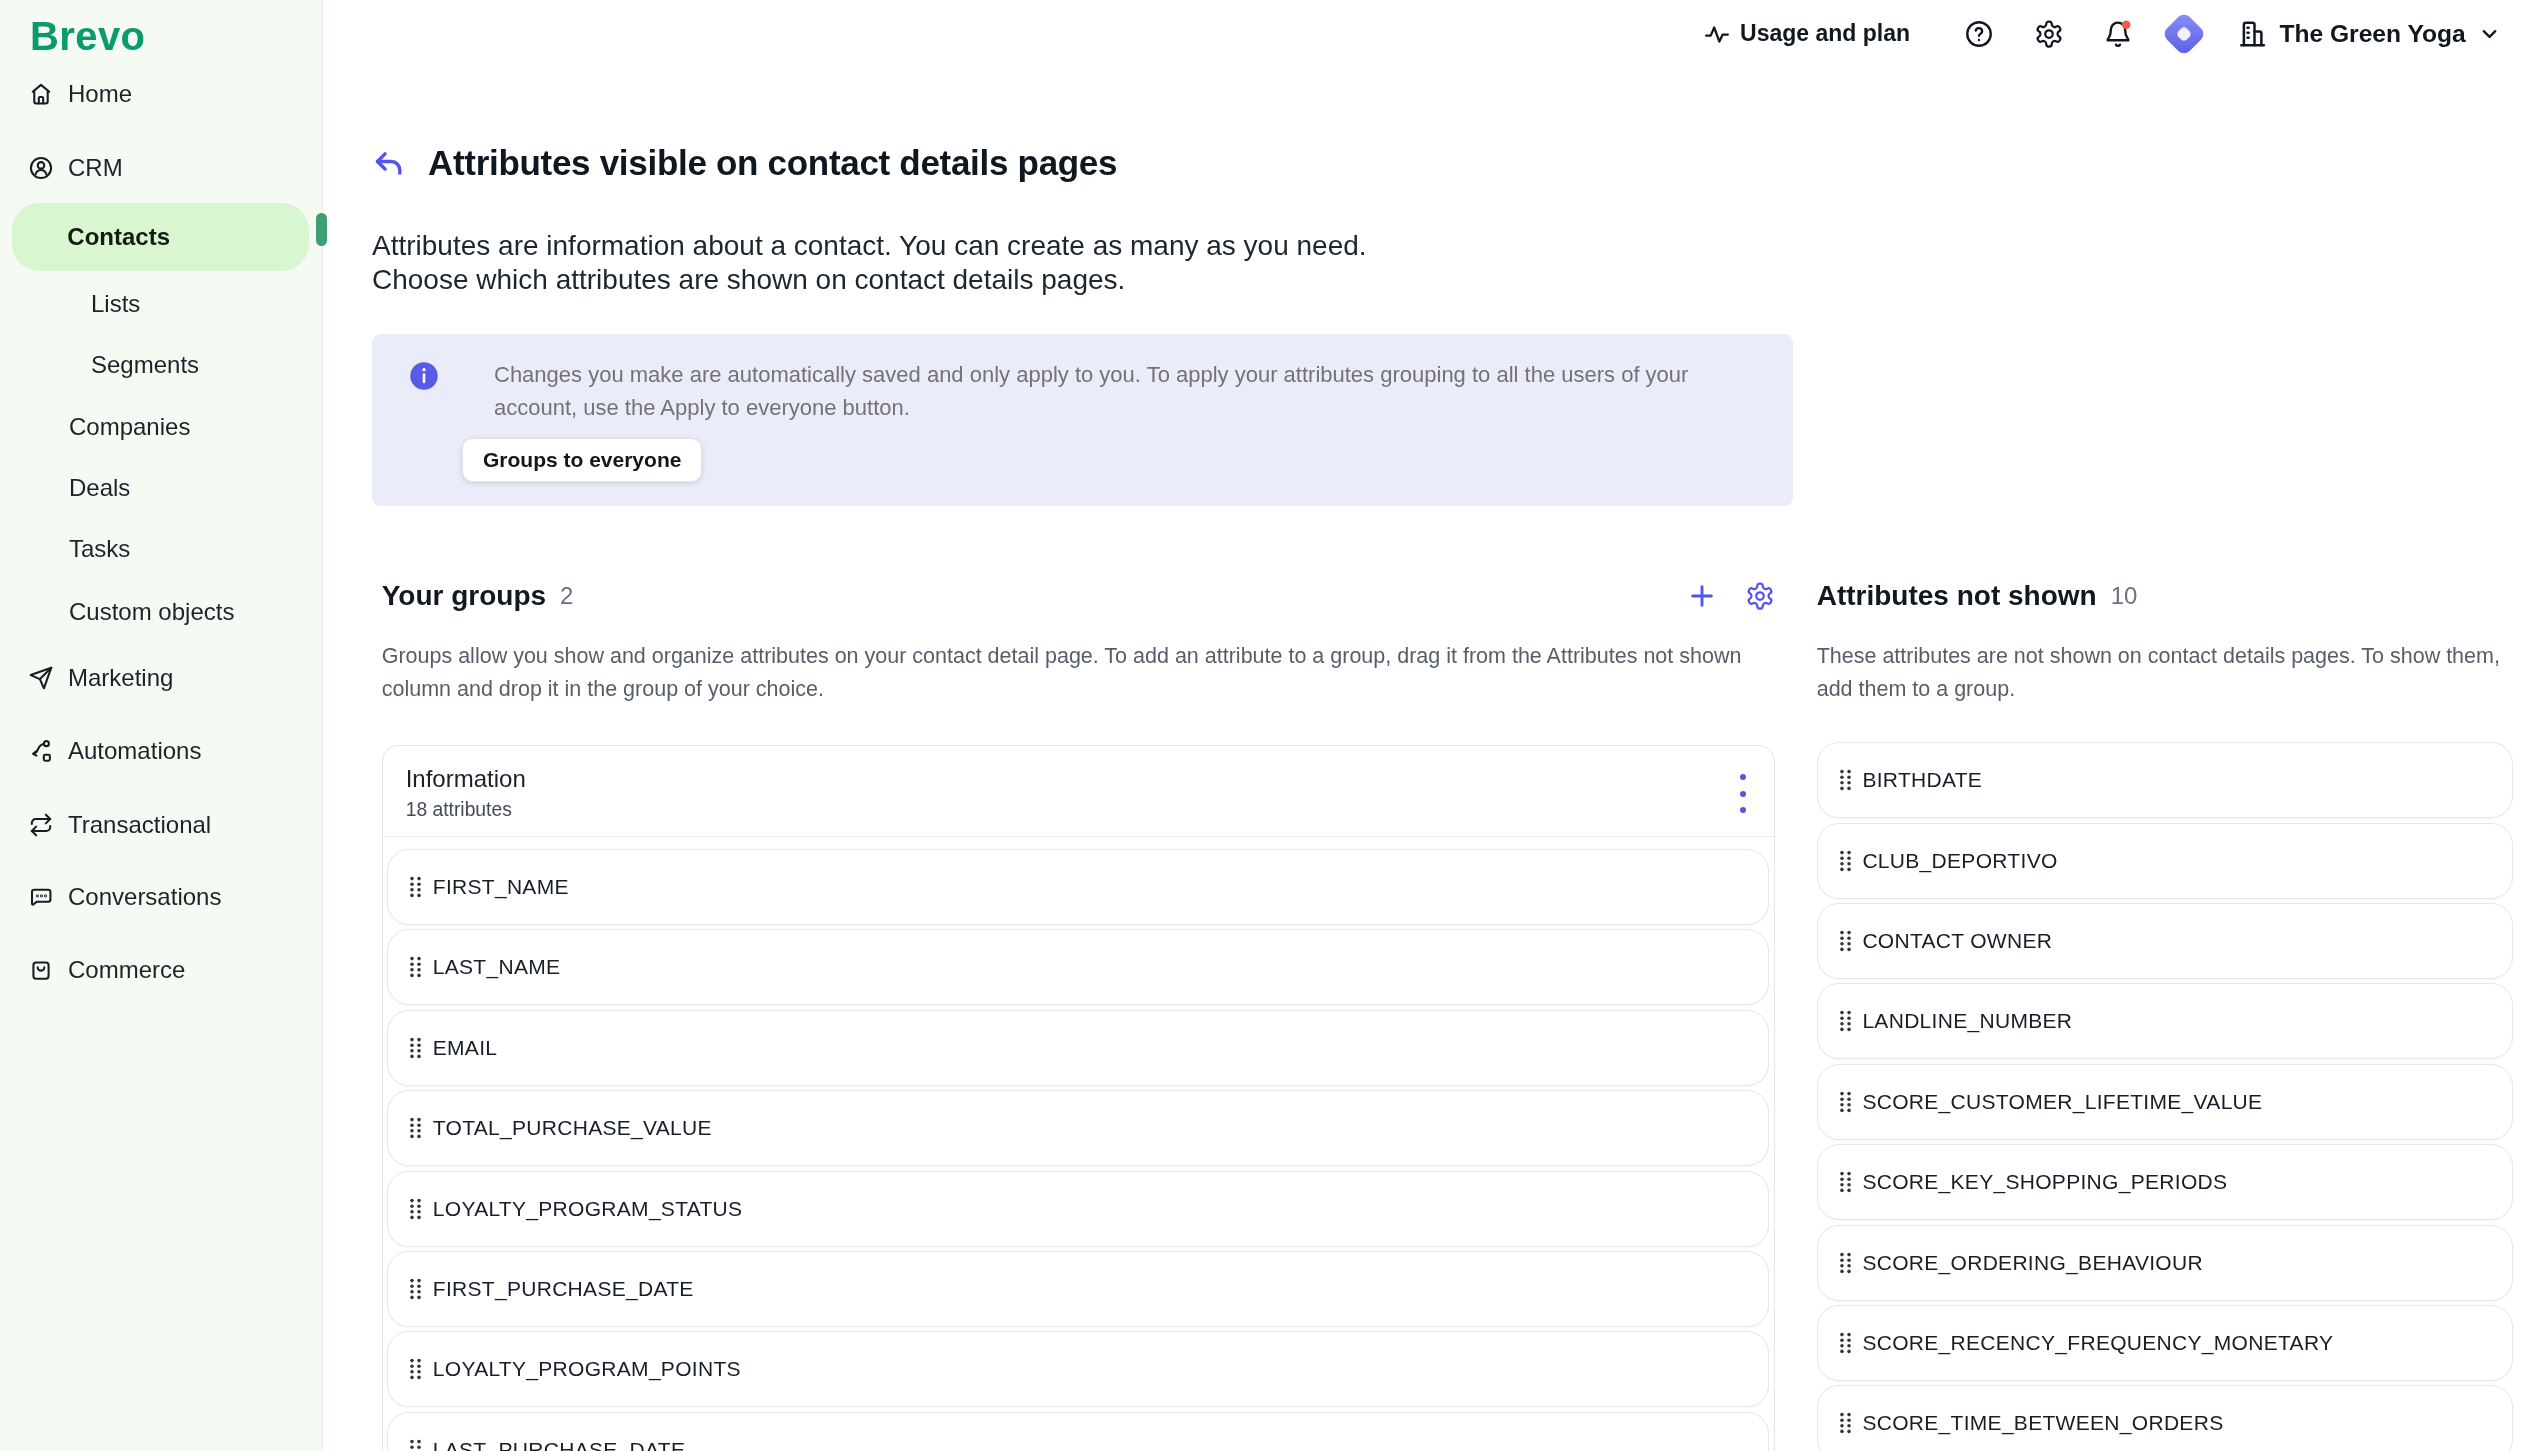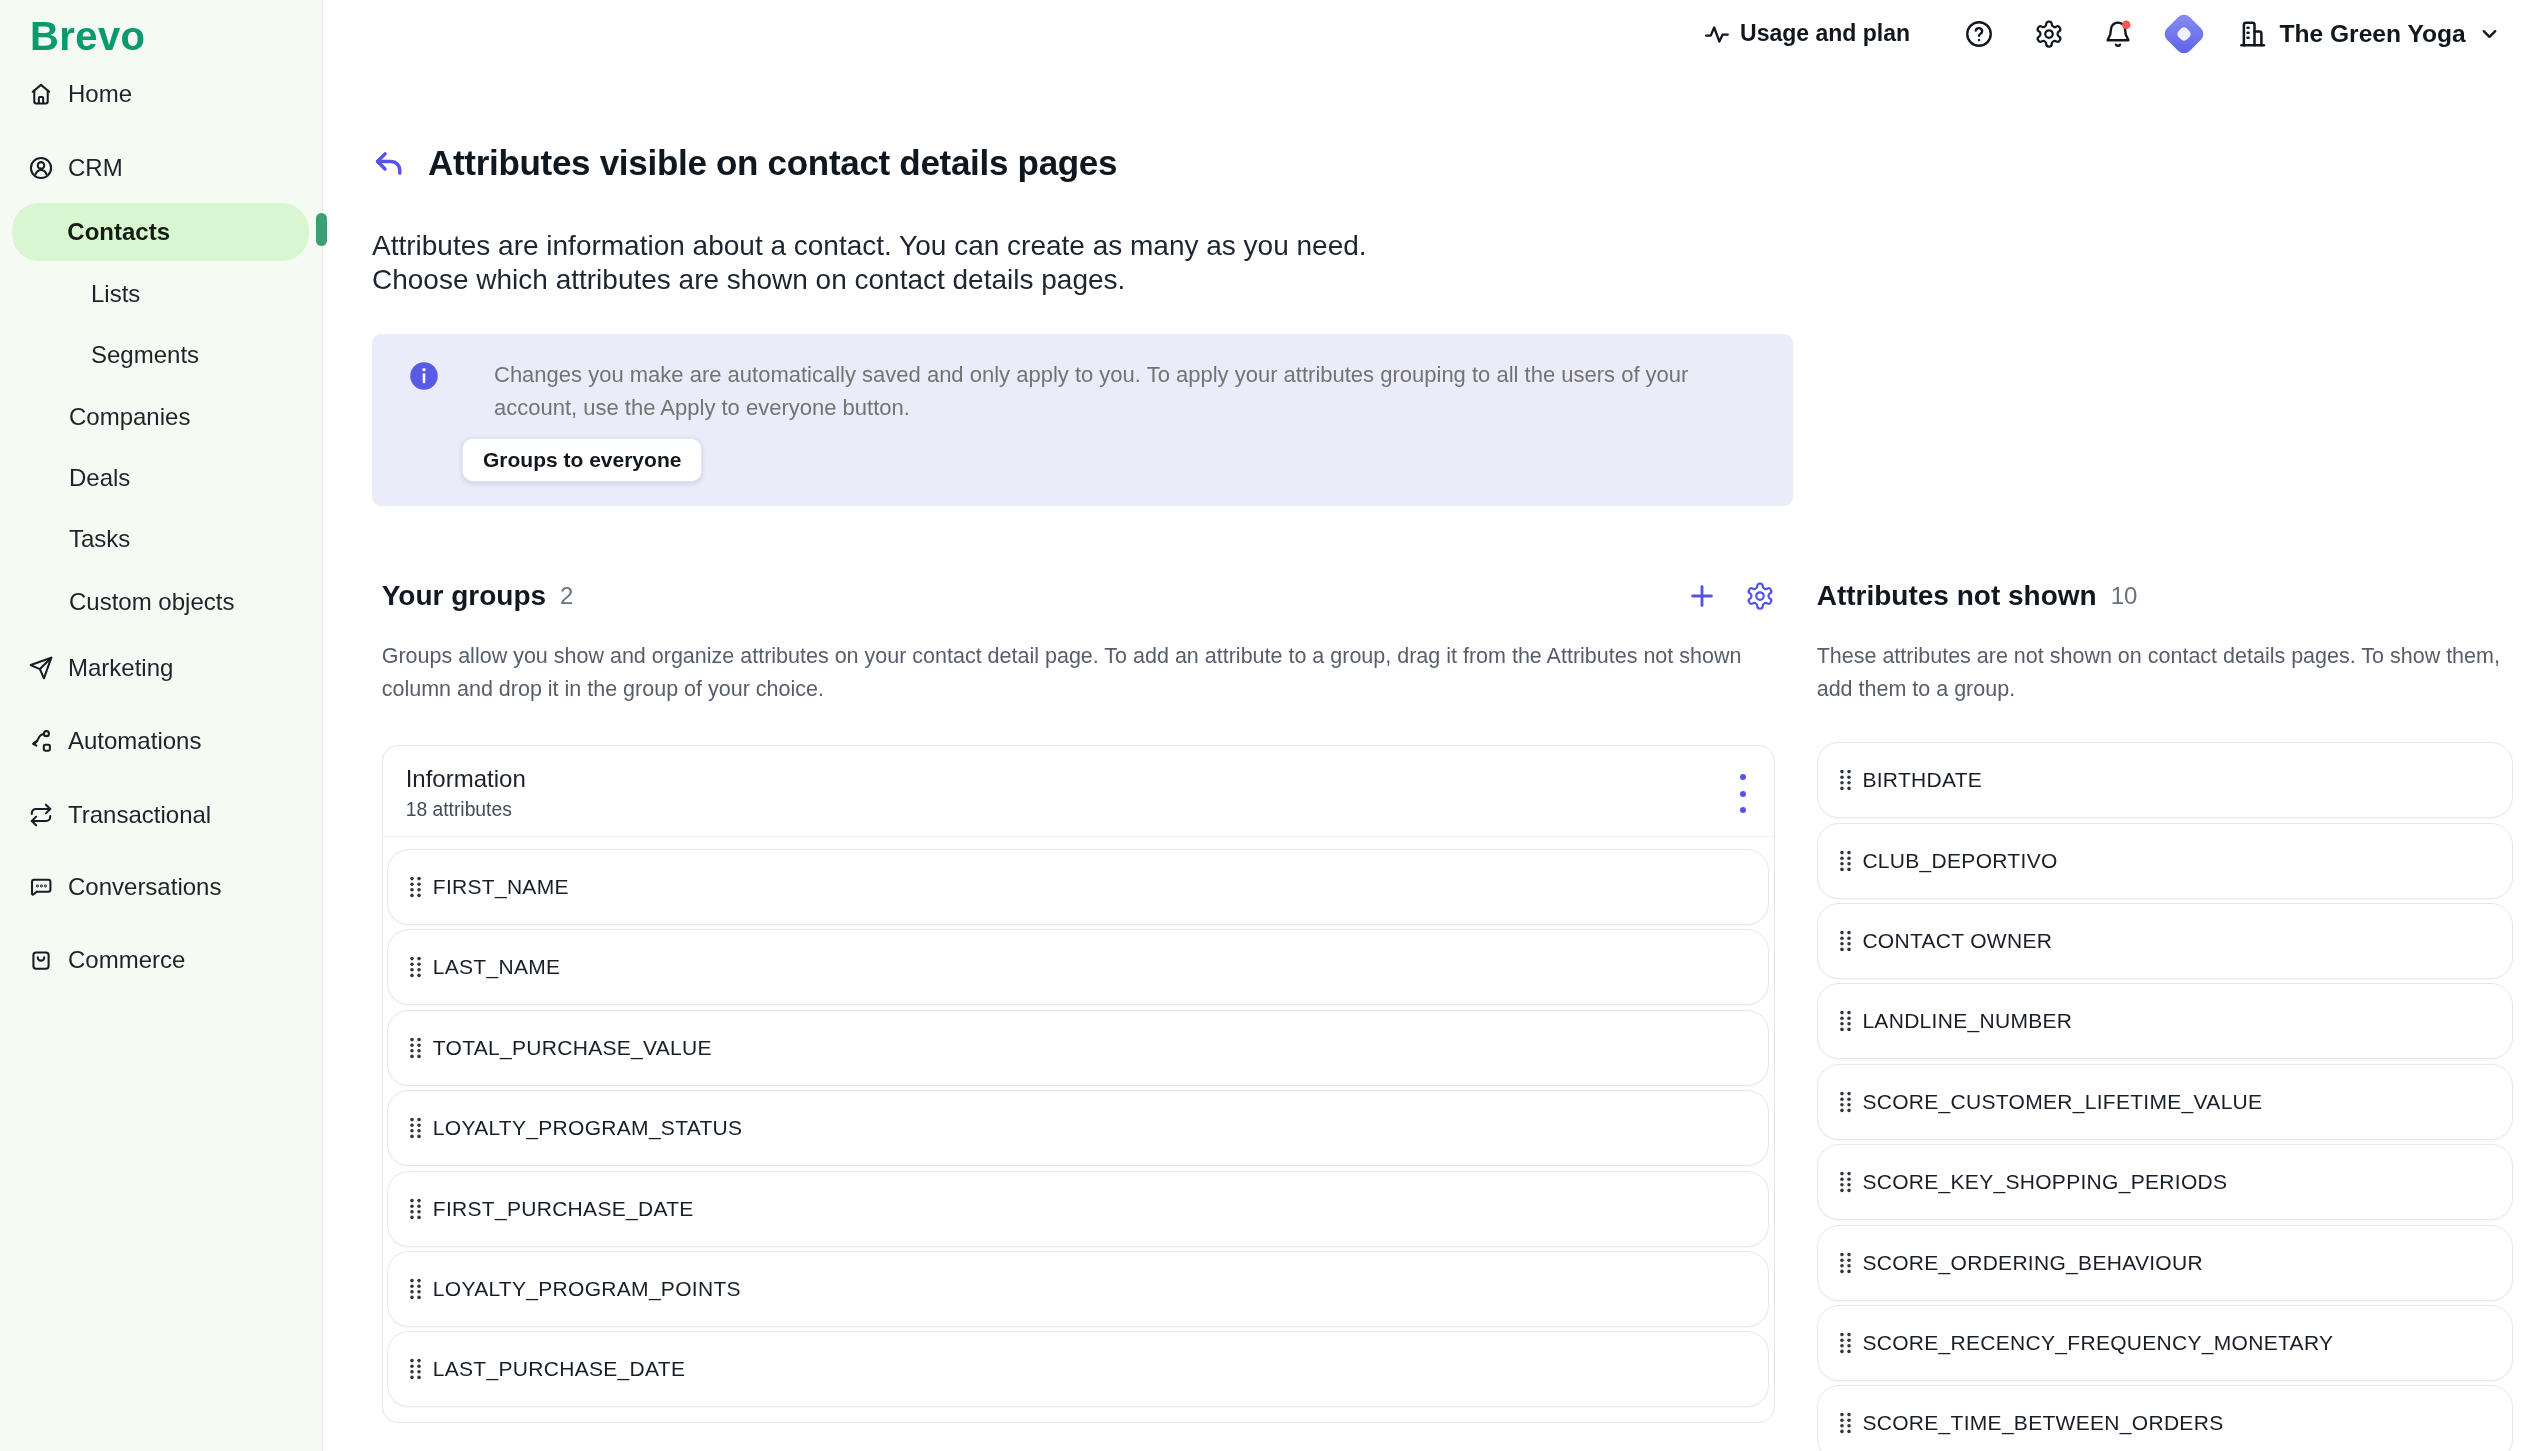--- a/index.html
+++ b/index.html
@@ -10,21 +10,21 @@
   .sidebar { position:absolute; left:0; top:0; width:323px; height:1451px;
              background:#f5faf3; border-right:1.8px solid #e9ece7; z-index:5; }
   .logo { margin:14px 0 0 30px; font-size:40px; font-weight:bold; color:#0b996e; letter-spacing:0.4px; }
   .nav { display:flex; flex-direction:column; }
   .nav-item { display:flex; align-items:center; height:49px; font-size:24px; color:#1c242b;
               cursor:pointer; text-decoration:none; }
   .nav-item .nicon { width:26px; height:26px; margin-right:14px; display:inline-flex; flex-shrink:0; }
   .nav-icon-item { padding-left:28px; }
   .nav-plain { padding-left:69px; }
   .nav-sub { padding-left:91px; }
-  .nav-pill { position:relative; margin:10.5px 12.3px 0; height:58px; width:297px; border-radius:27px;
+  .nav-pill { position:relative; margin:10.5px 12.3px 0; height:68px; width:297px; border-radius:27px;
               background:#d8f6d0; display:flex; align-items:center; padding-left:55px;
               font-size:24px; font-weight:bold; color:#141c14; cursor:pointer; }
   .active-bar { position:absolute; right:-17.6px; top:10.5px; width:10.5px; height:33px;
                 border-radius:6.1px; background:#3c9e72; }
 
   
   .topbar { position:absolute; left:323px; top:0; right:0; height:67px; display:flex;
             align-items:center; justify-content:flex-end; padding-right:23px; background:#fff; }
   .usage { display:flex; align-items:center; gap:10.5px; font-size:23px; font-weight:bold;
            color:#10171e; cursor:pointer; }
@@ -351,20 +351,35 @@
                   <circle cx="4.5" cy="4" r="2"></circle>
                   <circle cx="12.5" cy="4" r="2"></circle>
                   <circle cx="4.5" cy="10.3" r="2"></circle>
                   <circle cx="12.5" cy="10.3" r="2"></circle>
                   <circle cx="4.5" cy="16.6" r="2"></circle>
                   <circle cx="12.5" cy="16.6" r="2"></circle>
                   <circle cx="4.5" cy="23" r="2"></circle>
                   <circle cx="12.5" cy="23" r="2"></circle>
                 </svg>
               </span>
+            <span class="attr-label">EMAIL</span>
+          </div>
+          <div class="attr-row">
+            <span class="drag">
+                <svg viewBox="0 0 17 27" fill="#30353d">
+                  <circle cx="4.5" cy="4" r="2"></circle>
+                  <circle cx="12.5" cy="4" r="2"></circle>
+                  <circle cx="4.5" cy="10.3" r="2"></circle>
+                  <circle cx="12.5" cy="10.3" r="2"></circle>
+                  <circle cx="4.5" cy="16.6" r="2"></circle>
+                  <circle cx="12.5" cy="16.6" r="2"></circle>
+                  <circle cx="4.5" cy="23" r="2"></circle>
+                  <circle cx="12.5" cy="23" r="2"></circle>
+                </svg>
+              </span>
             <span class="attr-label">TOTAL_PURCHASE_VALUE</span>
           </div>
           <div class="attr-row">
             <span class="drag">
                 <svg viewBox="0 0 17 27" fill="#30353d">
                   <circle cx="4.5" cy="4" r="2"></circle>
                   <circle cx="12.5" cy="4" r="2"></circle>
                   <circle cx="4.5" cy="10.3" r="2"></circle>
                   <circle cx="12.5" cy="10.3" r="2"></circle>
                   <circle cx="4.5" cy="16.6" r="2"></circle>

